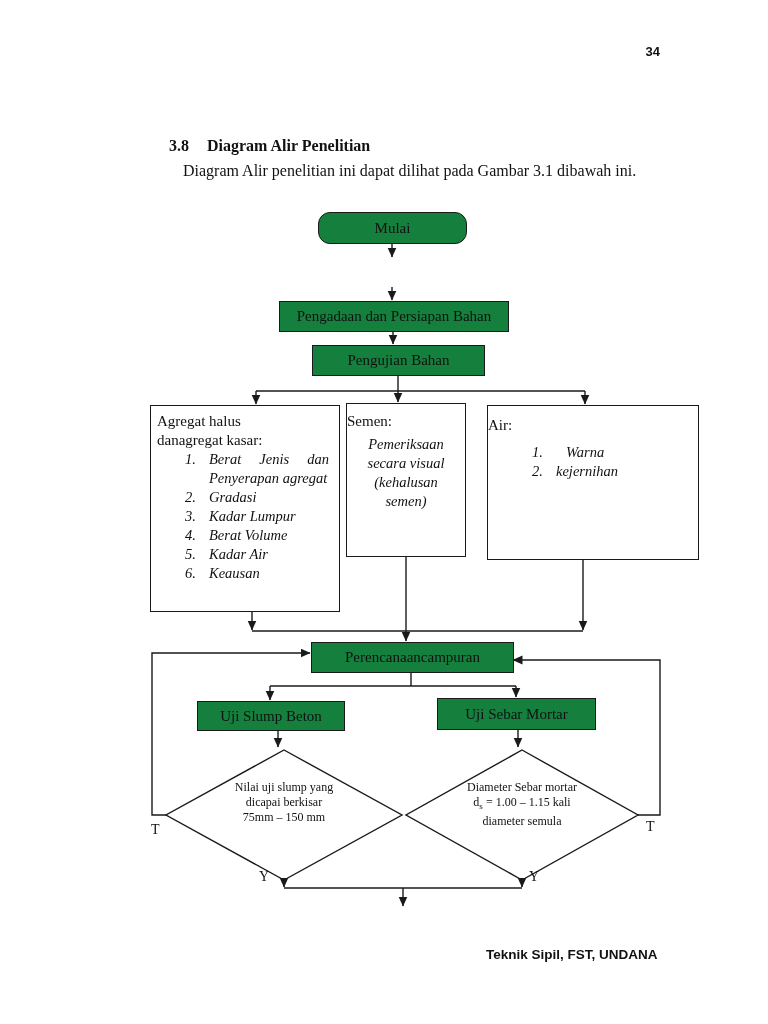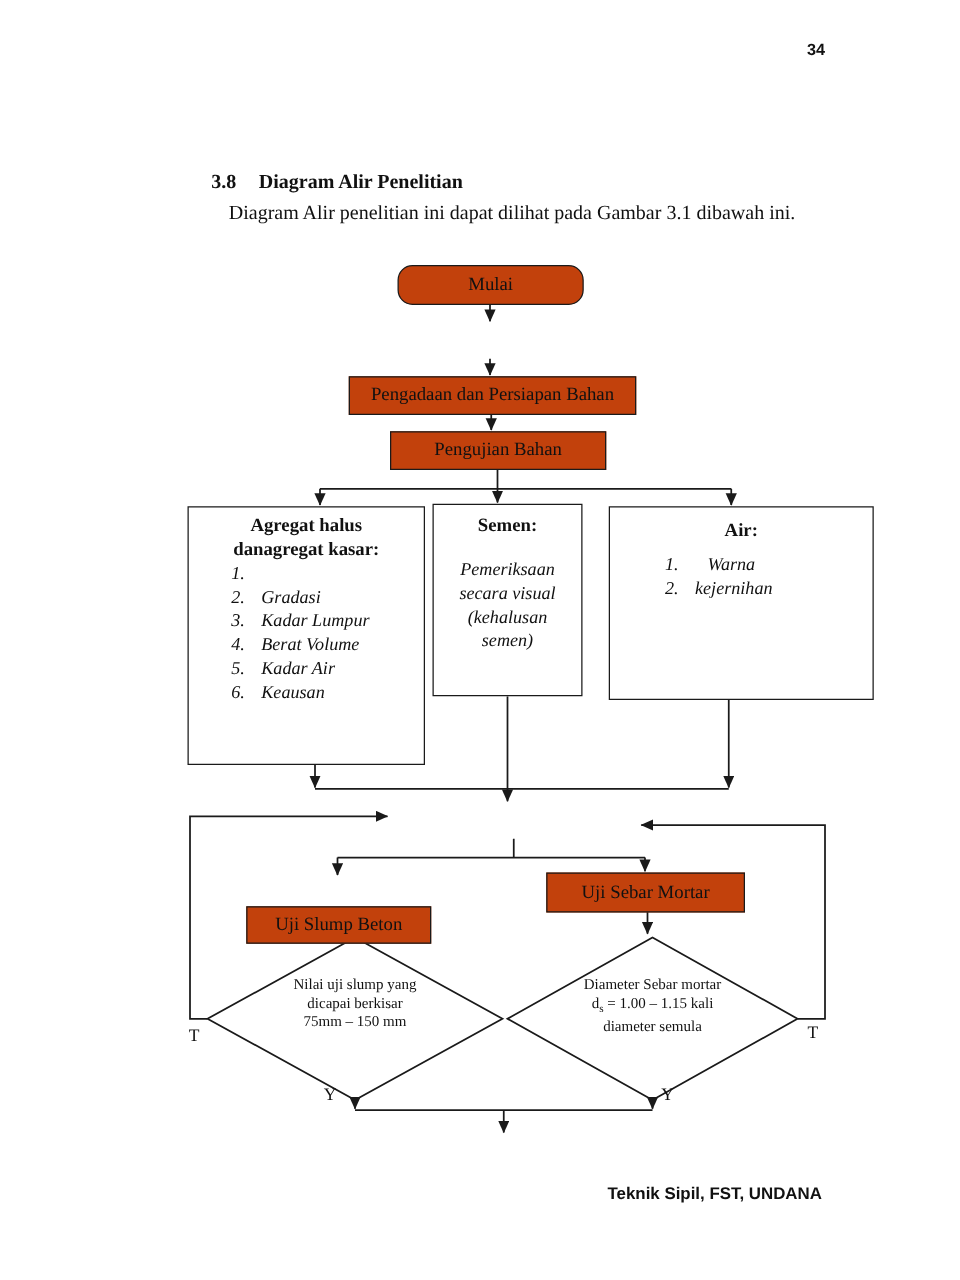--- a/index.html
+++ b/index.html
@@ -1,32 +1,32 @@
 <!DOCTYPE html>
 <html><head>
 <meta charset="utf-8">
 <style>
   html,body{margin:0;padding:0;background:#ffffff;}
   .page{position:relative;width:768px;height:1024px;background:#ffffff;overflow:hidden;
         font-family:"Liberation Serif", serif;color:#111;}
-  .pagenum{position:absolute;left:600px;top:32px;width:60px;text-align:right;
+  .pagenum{position:absolute;left:600px;top:44px;width:60px;text-align:right;
            font-family:"Liberation Sans", sans-serif;font-weight:bold;font-size:13px;}
   .heading{position:absolute;left:145px;top:137px;font-weight:bold;font-size:16px;margin-left:24px;}
   .heading .hnum{display:inline-block;width:38px;}
   .intro{position:absolute;left:183px;top:162px;font-size:16px;}
   .wires{position:absolute;left:0;top:0;z-index:1;}
-  .node{position:absolute;z-index:2;background:#c2410c;border:1.5px solid #1a1a1a;
+  .node{position:absolute;z-index:2;background:#15803d;border:1.5px solid #1a1a1a;
         display:flex;align-items:center;justify-content:center;font-size:15px;text-align:center;}
   .node.rounded{border-radius:12px;}
   .bigbox{position:absolute;z-index:2;background:#fff;border:1.5px solid #1a1a1a;font-size:14.5px;}
-  .bigbox .btitle{font-weight:bold;text-align:center;font-size:15px;line-height:19px;}
+  .bigbox .btitle{font-weight:normal;text-align:left;font-size:15px;line-height:19px;}
   .itemrow{display:flex;font-style:italic;line-height:19px;}
   .itemrow .inum{flex:0 0 24px;}
   .itemrow .itxt{flex:1;text-align:justify;padding-right:4px;}
-  .semenbody{font-style:italic;text-align:center;line-height:19px;margin-top:16px;padding:0 6px;}
+  .semenbody{font-style:italic;text-align:center;line-height:19px;margin-top:4px;padding:0 6px;}
   .diamond-text{position:absolute;z-index:2;width:180px;text-align:center;
                 font-size:12px;line-height:15px;}
   .branch-label{position:absolute;z-index:2;font-size:14px;}
   .footer{position:absolute;left:486px;top:947px;font-family:"Liberation Sans", sans-serif;
           font-weight:bold;font-size:13.5px;}
   sub{font-size:9px;}
 </style>
 </head>
 <body>
 
@@ -97,20 +97,21 @@
   </div>
 
   <div class="bigbox" style="left:150px;top:405px;width:190px;height:207px;padding:6px 6px 0 6px;box-sizing:border-box;">
     <div class="btitle">
       <div>Agregat halus</div>
       <div>danagregat kasar:</div>
     </div>
     <div style="padding-left:28px;">
       <div class="itemrow">
         <span class="inum">1.</span>
+        <span class="itxt">Berat Jenis dan Penyerapan agregat</span>
       </div>
       <div class="itemrow">
         <span class="inum">2.</span>
         <span class="itxt">Gradasi</span>
       </div>
       <div class="itemrow">
         <span class="inum">3.</span>
         <span class="itxt">Kadar Lumpur</span>
       </div>
       <div class="itemrow">
@@ -140,22 +141,25 @@
         <span class="inum">1.</span>
         <span class="itxt" style="text-align:left;margin-left:10px;">Warna</span>
       </div>
       <div class="itemrow">
         <span class="inum">2.</span>
         <span class="itxt" style="text-align:left;">kejernihan</span>
       </div>
     </div>
   </div>
 
+  <div class="node" style="left:311px;top:642px;width:201px;height:29px;">
+    <span>Perencanaancampuran</span>
+  </div>
 
-  <div class="node" style="left:197px;top:701px;width:146px;height:28px;margin-top:24px;">
+  <div class="node" style="left:197px;top:701px;width:146px;height:28px;">
     <span>Uji Slump Beton</span>
   </div>
 
   <div class="node" style="left:437px;top:698px;width:157px;height:30px;">
     <span>Uji Sebar Mortar</span>
   </div>
 
   <div class="diamond-text" style="left:194px;top:780px;">
     <div>Nilai uji slump yang</div>
     <div>dicapai berkisar</div>

